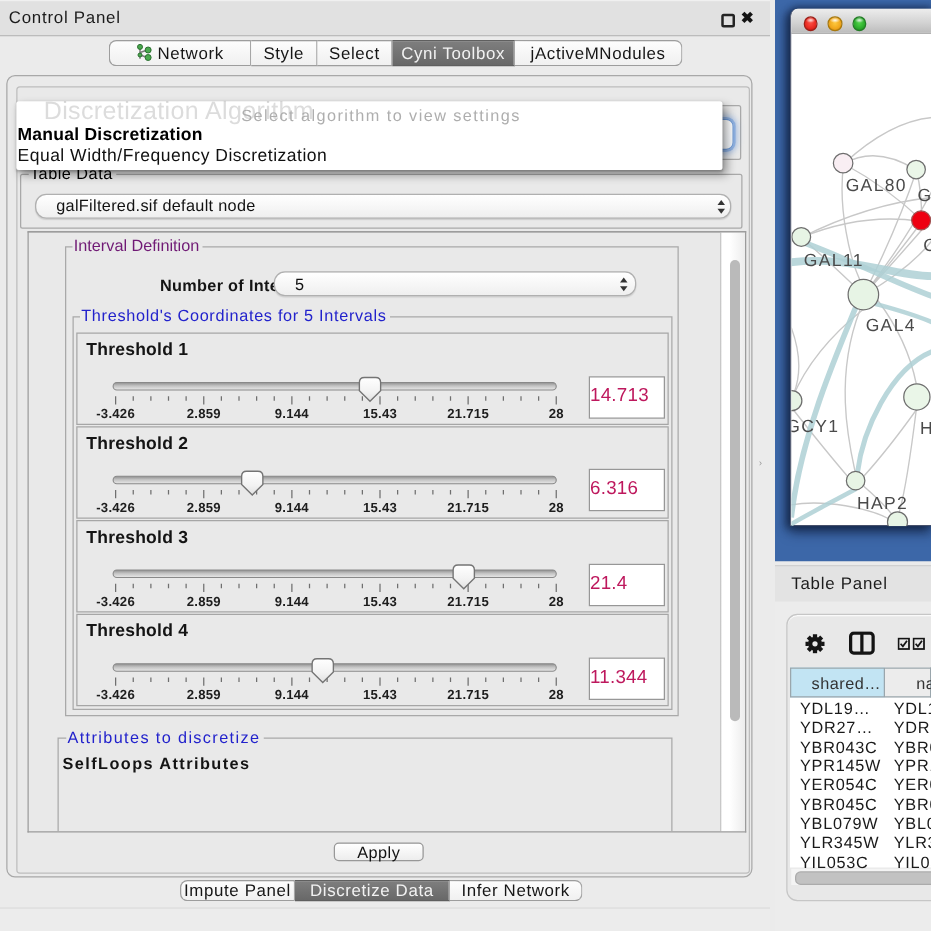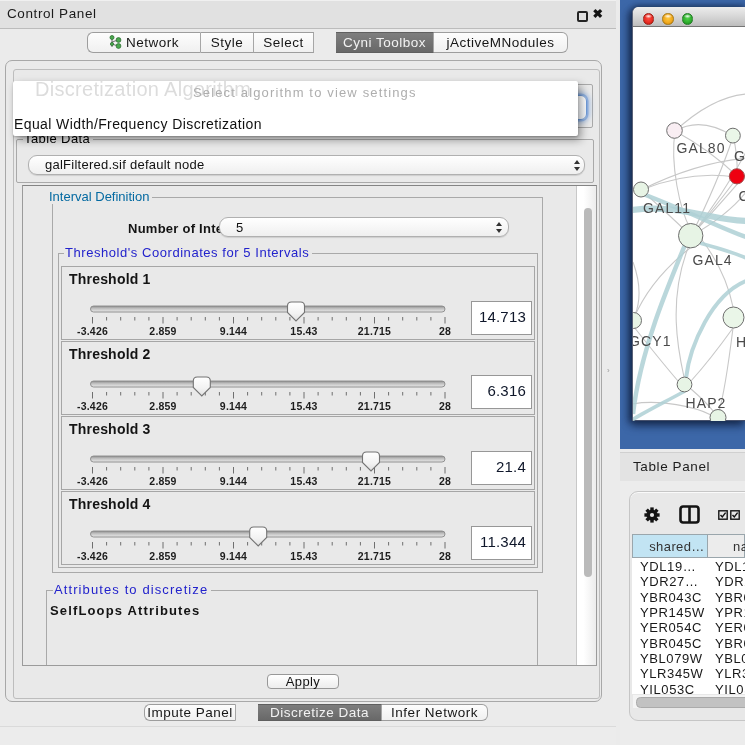--- a/index.html
+++ b/index.html
@@ -10,50 +10,50 @@
 #cptitle .t{position:absolute;left:7px;top:0;line-height:26px;font-size:13.5px;color:#1b1b1b;letter-spacing:0.6px;}
 #icoSq{left:577px;top:10.5px;width:7px;height:7px;border:2px solid #242424;border-radius:2px;}
 #icoX{left:592.5px;top:6px;font-size:12.5px;font-weight:bold;color:#141414;}
 
 .tabstrip{display:flex;height:21px;}
 #tabs1{left:87px;top:32px;}
 .tab{box-sizing:border-box;height:21px;line-height:20px;text-align:center;font-size:13.5px;color:#161616;letter-spacing:0.5px;
  background:linear-gradient(#fdfdfd,#f0f0f0);border-top:1px solid #9d9d9d;border-bottom:1px solid #9d9d9d;border-right:1px solid #a6a6a6;position:relative;}
 .tab.first{border-left:1px solid #9d9d9d;border-radius:6px 0 0 6px;}
 .tab.last{border-radius:0 6px 6px 0;}
-.tab.sel{background:linear-gradient(#7e7e7e,#686868);color:#f2f2f2;border-top-color:#5f5f5f;border-bottom-color:#5f5f5f;margin-left:22px;}
+.tab.sel{background:linear-gradient(#7e7e7e,#686868);color:#f2f2f2;border-top-color:#5f5f5f;border-bottom-color:#5f5f5f;}
 
 #outer{left:5px;top:60px;width:595px;height:640px;border:1px solid #a8a8a8;border-radius:7px;background:#eaeaea;}
 #inner{left:13px;top:69px;width:585px;height:628px;border:1px solid #bdbdbd;border-radius:3px;background:#e9e9e9;}
 .group{border:1px solid #a9a9a9;border-radius:2px;}
 .glabel{position:absolute;font-size:13px;background:#e9e9e9;padding:0 3px 0 1px;line-height:14px;}
 #algoGroup{left:16px;top:84px;width:575px;height:42px;}
 #algoCombo{left:24px;top:95px;width:561px;height:23px;background:linear-gradient(#ffffff,#f2f6fb);border:1px solid #6f9bd8;border-radius:6px;box-shadow:0 0 0 1.5px rgba(110,155,220,.55), 0 0 5px 2.5px rgba(100,150,220,.55);}
 #tdGroup{left:16px;top:139px;width:576px;height:42px;}
 #tdLabel{left:23px;top:132px;}
 .combo{box-sizing:border-box;background:linear-gradient(#ffffff,#efefef);border:1px solid #b0b0b0;border-radius:9px;box-shadow:0 1px 1px rgba(0,0,0,0.12);text-align:center;}
 .combo .cv{position:absolute;left:16px;top:0;font-size:13px;color:#111;letter-spacing:0.25px;}
 .stepper{position:absolute;width:7px;}
 .stepper .up{width:0;height:0;border-left:3.5px solid transparent;border-right:3.5px solid transparent;border-bottom:4.5px solid #333;margin-bottom:2.5px;}
 .stepper .dn{width:0;height:0;border-left:3.5px solid transparent;border-right:3.5px solid transparent;border-top:4.5px solid #333;}
 #galCombo{left:28px;top:155px;width:557px;height:20px;}
 
 #scrollpane{left:22px;top:185px;width:573px;height:479px;border:1px solid #9b9b9b;border-top-color:#848484;background:#e9e9e9;overflow:hidden;}
 #vsbcol{position:absolute;right:0;top:0;width:19px;height:479px;border-left:1px solid #c8c8c8;background:linear-gradient(to right,#ffffff 35%,#ececec);}
 #vsbthumb{position:absolute;left:561px;top:22px;width:8px;height:369px;border-radius:4px;background:#bababa;}
 #ivGroup{left:29px;top:11px;width:489px;height:374px;border:1px solid #a9a9a9;}
-#ivLabel{left:25px;top:4px;color:#0369a1;letter-spacing:0px;}
+#ivLabel{left:35px;top:4px;color:#701a75;letter-spacing:0px;}
 #numLabel{left:61px;top:35px;font-size:13px;font-weight:bold;color:#141414;letter-spacing:0.25px;padding-left:44px;}
 #numCombo{left:196px;top:31px;width:290px;height:20px;}
 #thGroup{left:35px;top:67px;width:478px;height:313px;border:1px solid #a9a9a9;}
 #thLabel{left:41px;top:60px;color:#2222cc;letter-spacing:0.55px;}
 .tpanel{position:absolute;left:38px;width:472px;height:72px;border:1px solid #a6a6a6;background:#e9e9e9;}
 .ttitle{position:absolute;left:7px;top:4px;font-size:14px;font-weight:bold;color:#141414;letter-spacing:0.2px;}
 .vbox{position:absolute;left:409px;top:33.5px;width:54px;height:32px;border:1px solid #979797;background:#fff;
- font-size:15px;color:#0f172a;text-align:right;line-height:30px;padding-right:5px;letter-spacing:0.2px;}
+ font-size:15px;color:#be185d;text-align:left;line-height:30px;padding-right:5px;letter-spacing:0.2px;}
 
 #atGroup{left:23px;top:404px;width:490px;height:90px;border:1px solid #a9a9a9;}
 #atLabel{left:30px;top:397px;color:#2222cc;letter-spacing:1.1px;}
 #numAttr{left:27px;top:417px;font-size:13px;font-weight:bold;color:#141414;letter-spacing:1.15px;}
 #attrList{left:33px;top:435px;width:474px;height:60px;background:#fff;border:1px solid #c6c6c6;box-sizing:border-box;}
 #attrList .it{margin:1.5px 0 0 10px;font-size:12.5px;color:#1a1a1a;line-height:13px;letter-spacing:0.3px;}
 #lsb{left:461px;top:2px;width:11px;height:42px;border-radius:5px;background:#c6c6c6;position:absolute;}
 
 #applyBtn{left:267px;top:674px;width:70px;height:13px;border:1px solid #989898;border-radius:4px;
  background:linear-gradient(#ffffff,#ededed);font-size:13px;text-align:center;line-height:13px;color:#121212;letter-spacing:0.4px;}
@@ -356,20 +356,21 @@
 <div class="tab first" style="width:92px">Impute Panel</div>
 <div class="tab sel" style="width:124px">Discretize Data</div>
 <div class="tab last" style="width:106px">Infer Network</div>
 </div>
 <div class="abs" id="botline"></div>
     <div class="abs" id="botarea"></div>
 <div class="abs" id="splitdot">›</div>
 <div class="abs" id="popup">
       <div id="popGhost">Discretization Algorithm</div>
       <div id="popHint">Select algorithm to view settings</div>
+      <div id="popRow1">Manual Discretization</div>
       <div id="popRow2">Equal Width/Frequency Discretization</div>
     </div>
 <div class="abs" id="desktop"></div>
 <div class="abs" id="netwin">
       <div id="nettitle">
         <div class="light" style="left:9.5px;background:radial-gradient(ellipse 60% 30% at 50% 22%,rgba(255,255,255,0.95),rgba(255,255,255,0) 70%),radial-gradient(circle at 50% 45%,#fc4f44,#e72920 60%,#a01510);border:1px solid #9c2018;box-sizing:border-box;"></div>
         <div class="light" style="left:29px;background:radial-gradient(ellipse 60% 30% at 50% 22%,rgba(255,255,255,0.95),rgba(255,255,255,0) 70%),radial-gradient(circle at 50% 45%,#fdc93e,#f0a61b 60%,#b37408);border:1px solid #a8790f;box-sizing:border-box;"></div>
         <div class="light" style="left:48.5px;background:radial-gradient(ellipse 60% 30% at 50% 22%,rgba(255,255,255,0.95),rgba(255,255,255,0) 70%),radial-gradient(circle at 50% 45%,#4fd348,#2cab2c 60%,#17761a);border:1px solid #237c26;box-sizing:border-box;"></div>
       </div>
 <div id="netcanvas">

